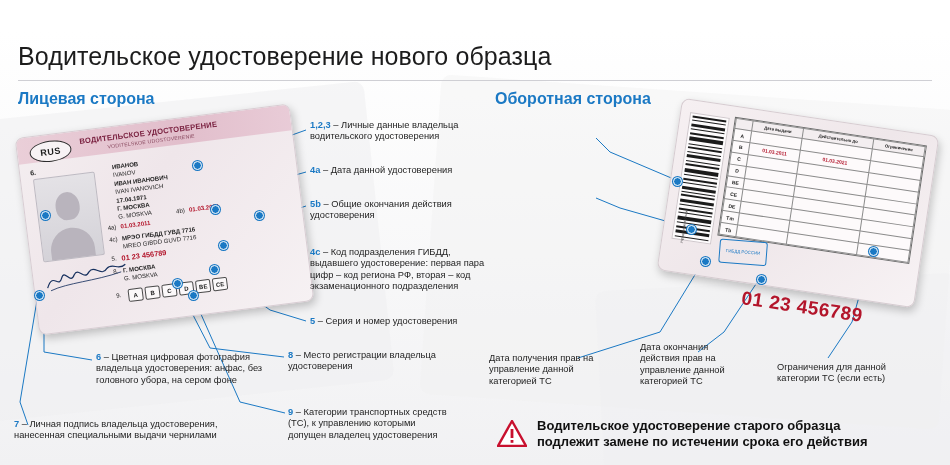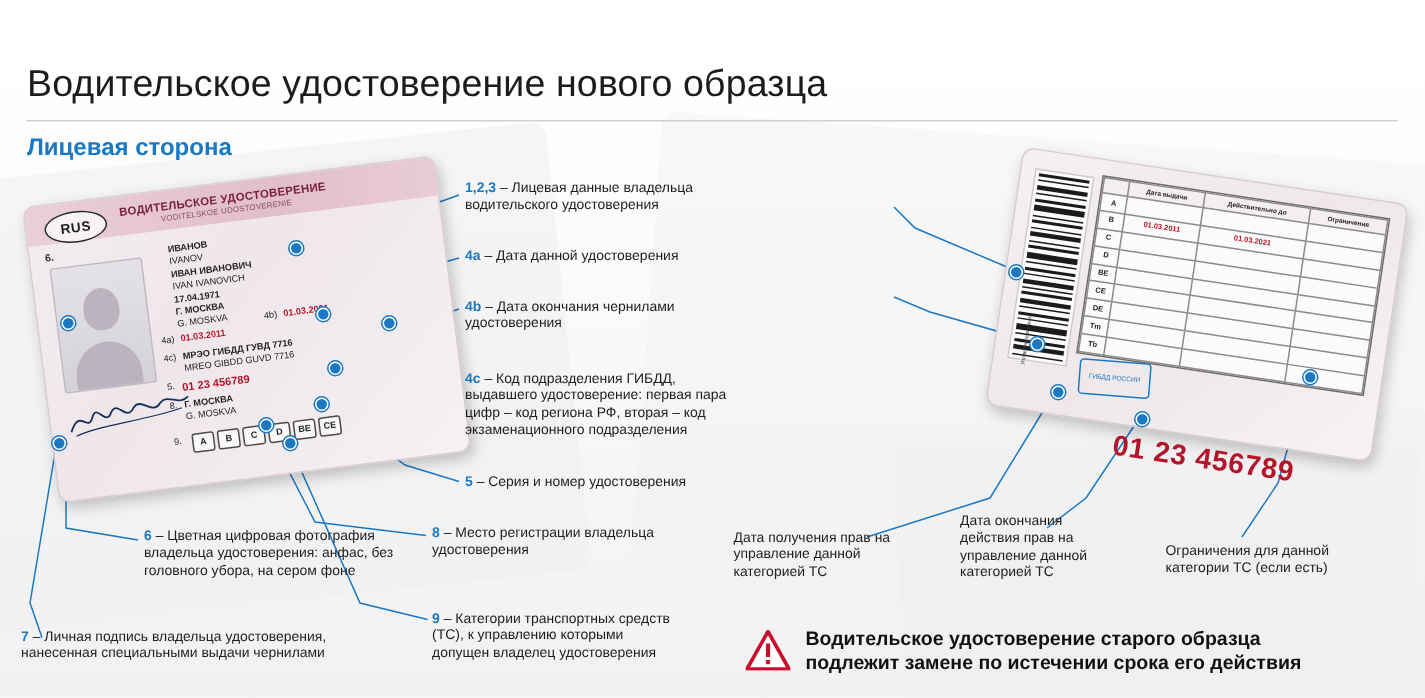--- a/index.html
+++ b/index.html
@@ -194,20 +194,21 @@
 
 <div id="infographic">
 
   <div class="bg-shape bg1"></div>
   <div class="bg-shape bg2"></div>
   <div class="bg-shape bg3"></div>
 
   <div class="title">Водительское удостоверение нового образца</div>
   <div class="title-rule"></div>
   <div class="side-label front">Лицевая сторона</div>
+  <div class="side-label back">Оборотная сторона</div>
 
   <svg class="lines">
     <g stroke="#1b79c4" stroke-width="1" fill="none">
 
       <path d="M196,132 L250,118 L306,98"></path>
       <path d="M214,176 L264,152 L306,140"></path>
       <path d="M258,182 L300,176 L306,174"></path>
       <path d="M222,212 L280,218 L306,222"></path>
       <path d="M213,236 L270,278 L306,289"></path>
 
@@ -393,29 +394,29 @@
   <div class="dot" style="left:173px;top:247px;"></div>
   <div class="dot" style="left:189px;top:259px;"></div>
   <div class="dot" style="left:673px;top:145px;"></div>
   <div class="dot" style="left:687px;top:193px;"></div>
   <div class="dot" style="left:701px;top:225px;"></div>
   <div class="dot" style="left:757px;top:243px;"></div>
   <div class="dot" style="left:869px;top:215px;"></div>
 
   <div class="callout" style="left:310px;top:88px;width:180px;">
     <span class="num">1,2,3</span>
-    <span>– Лицевая данные владельца водительского удостоверения</span>
+    <span>– Личные данные владельца водительского удостоверения</span>
   </div>
   <div class="callout" style="left:310px;top:133px;width:185px;">
     <span class="num">4a</span>
     <span>– Дата данной удостоверения</span>
   </div>
   <div class="callout" style="left:310px;top:167px;width:175px;">
-    <span class="num">4b</span>
-    <span>– Дата окончания чернилами удостоверения</span>
+    <span class="num">5b</span>
+    <span>– Общие окончания действия удостоверения</span>
   </div>
   <div class="callout" style="left:310px;top:215px;width:186px;">
     <span class="num">4c</span>
     <span>– Код подразделения ГИБДД, выдавшего удостоверение: первая пара цифр – код региона РФ,  вторая – код экзаменационного подразделения</span>
   </div>
   <div class="callout" style="left:310px;top:284px;width:190px;">
     <span class="num">5</span>
     <span>– Серия и номер удостоверения</span>
   </div>
   <div class="callout" style="left:96px;top:320px;width:190px;">

